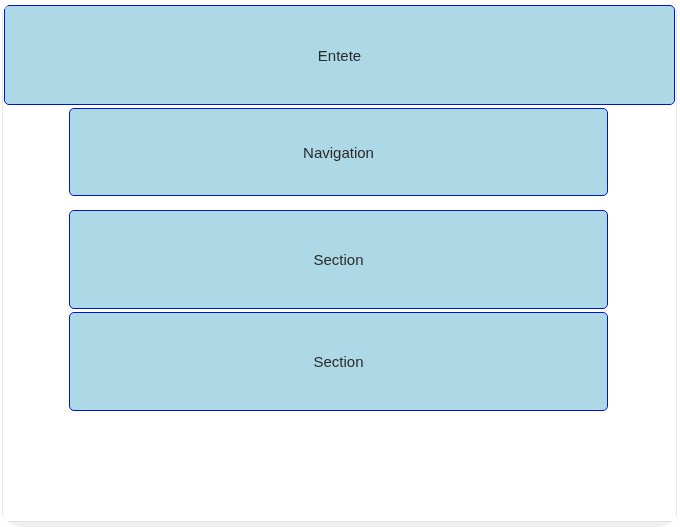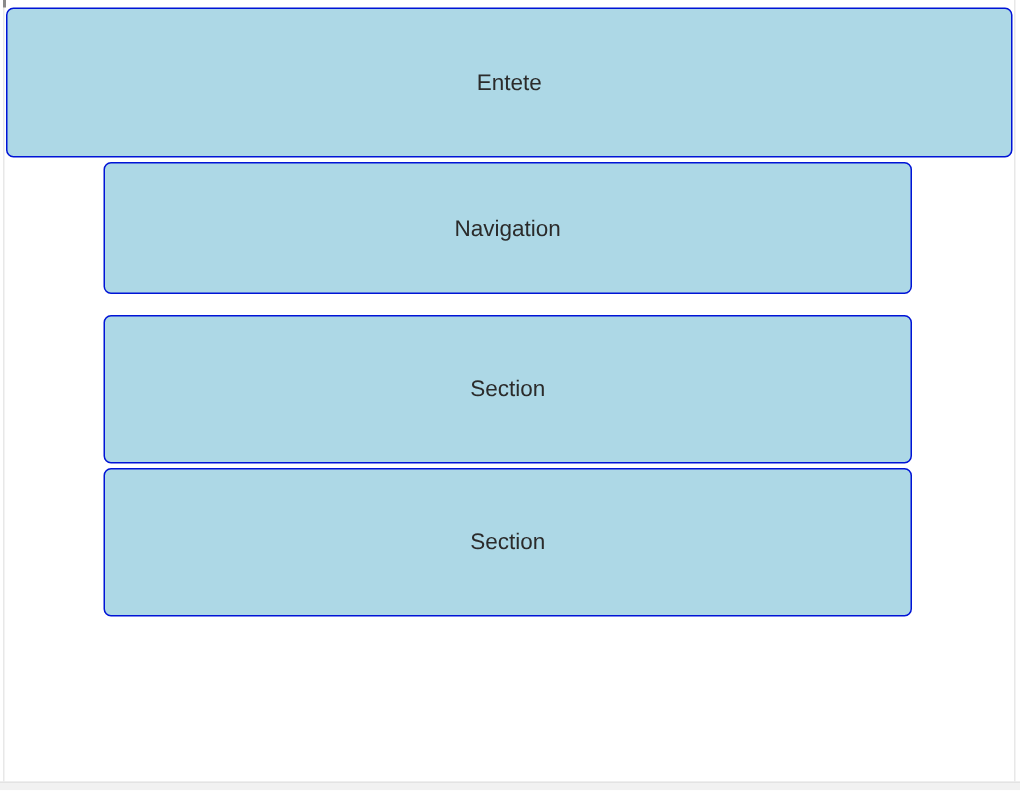--- a/index.html
+++ b/index.html
@@ -7,20 +7,21 @@
     padding: 0;
     background: #ffffff;
     font-family: "Liberation Sans", sans-serif;
   }
   .viewport {
     position: relative;
     width: 680px;
     height: 527px;
     background: #ffffff;
     overflow: hidden;
+    border-radius: 22px;
   }
   
   .frame-line {
     position: absolute;
     top: 0;
     width: 1px;
     height: 521px;
     background: #e8e8e8;
   }
   .frame-line.left  { left: 2px; }

